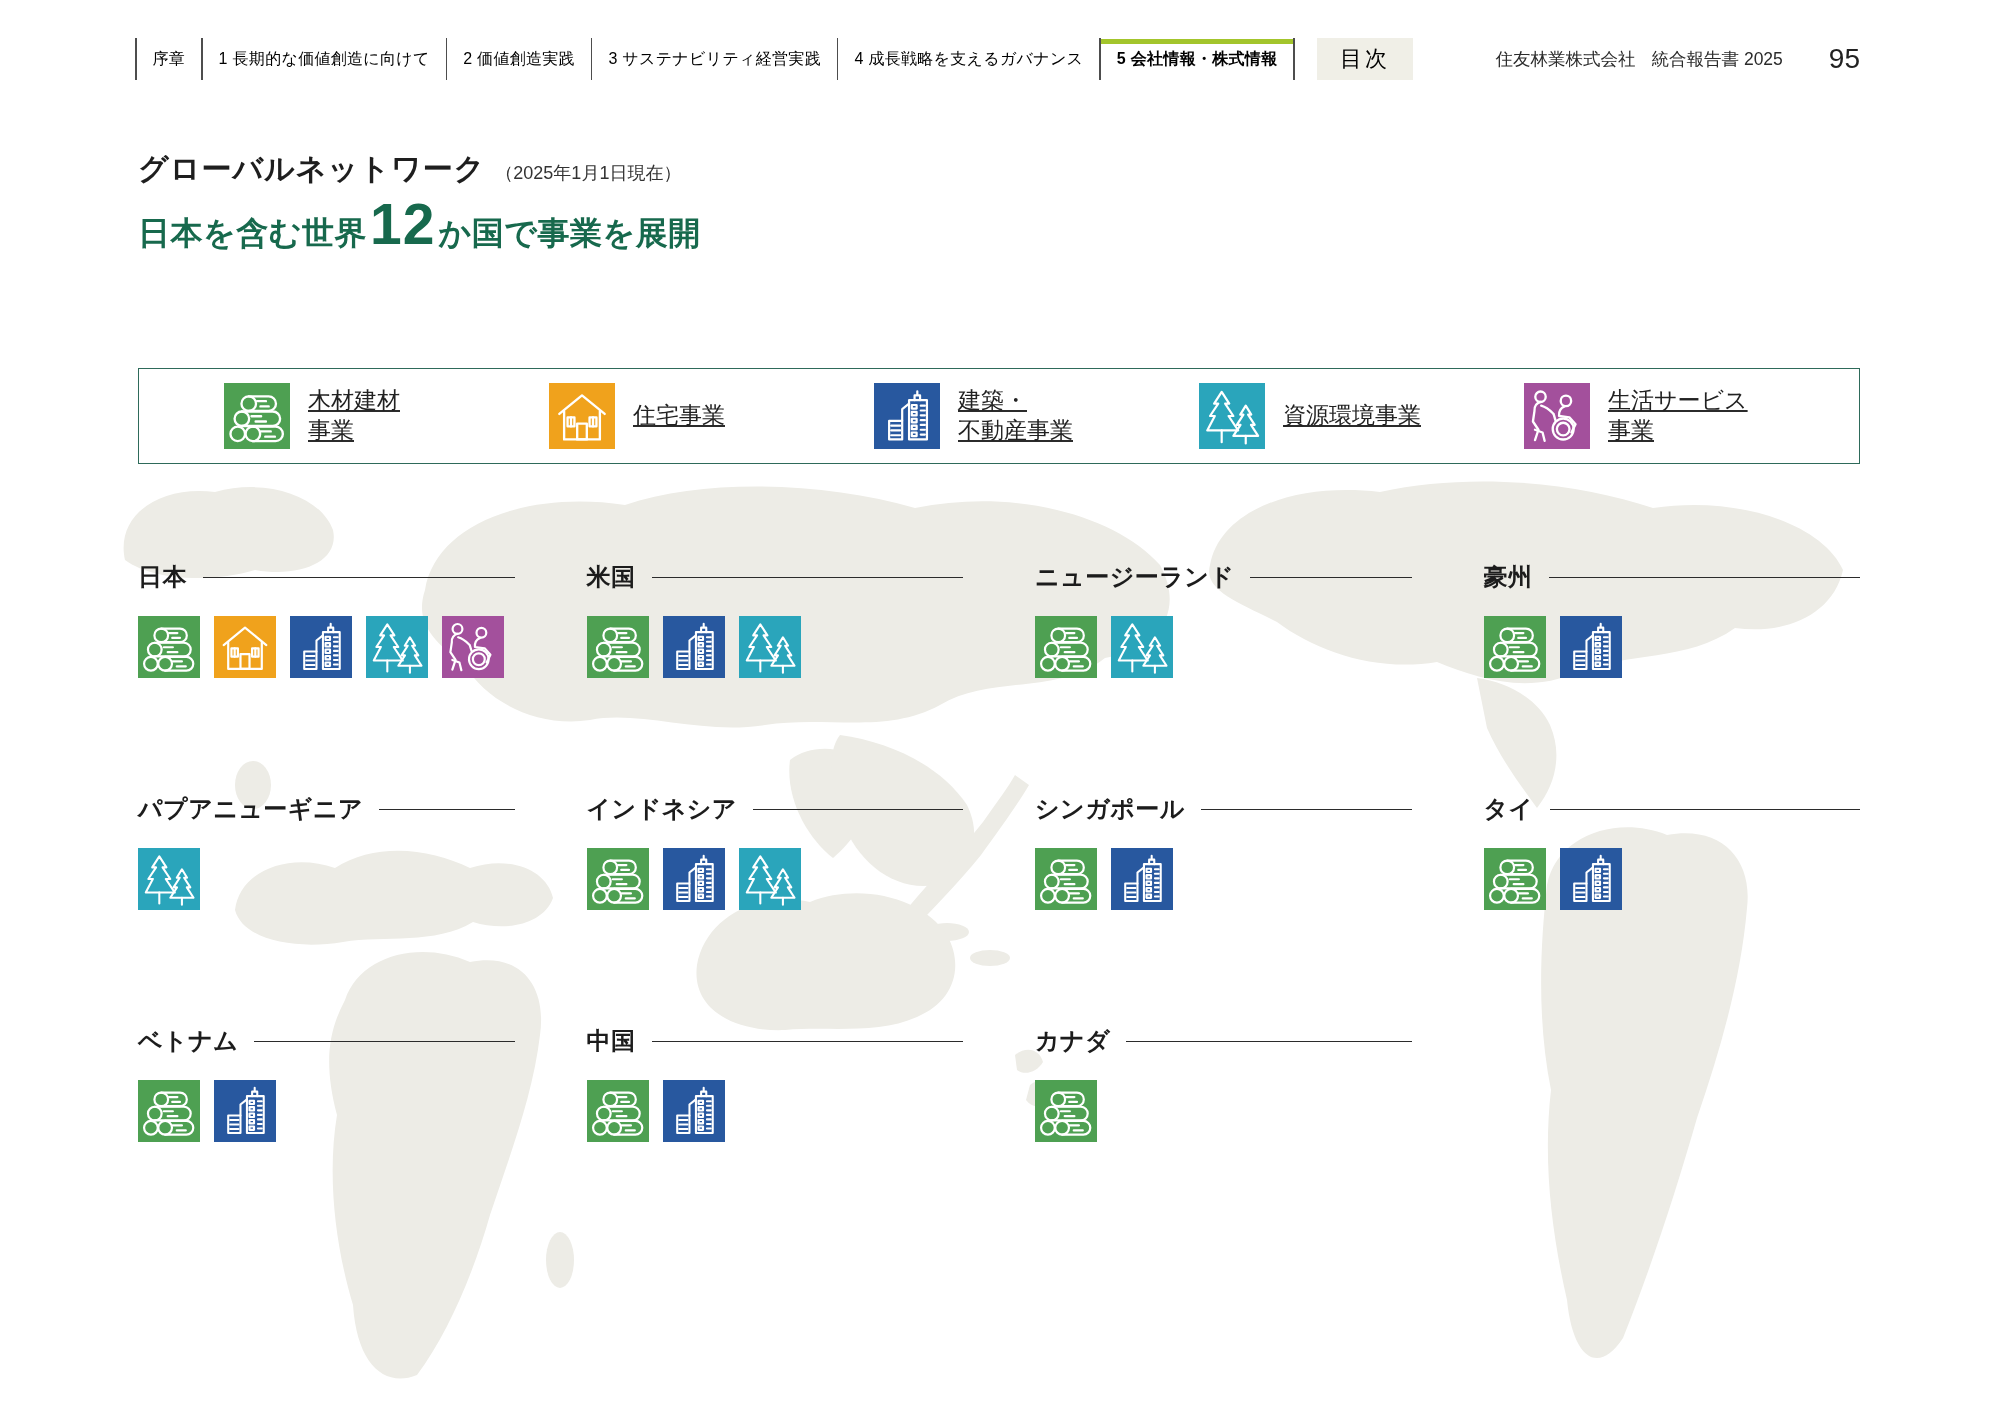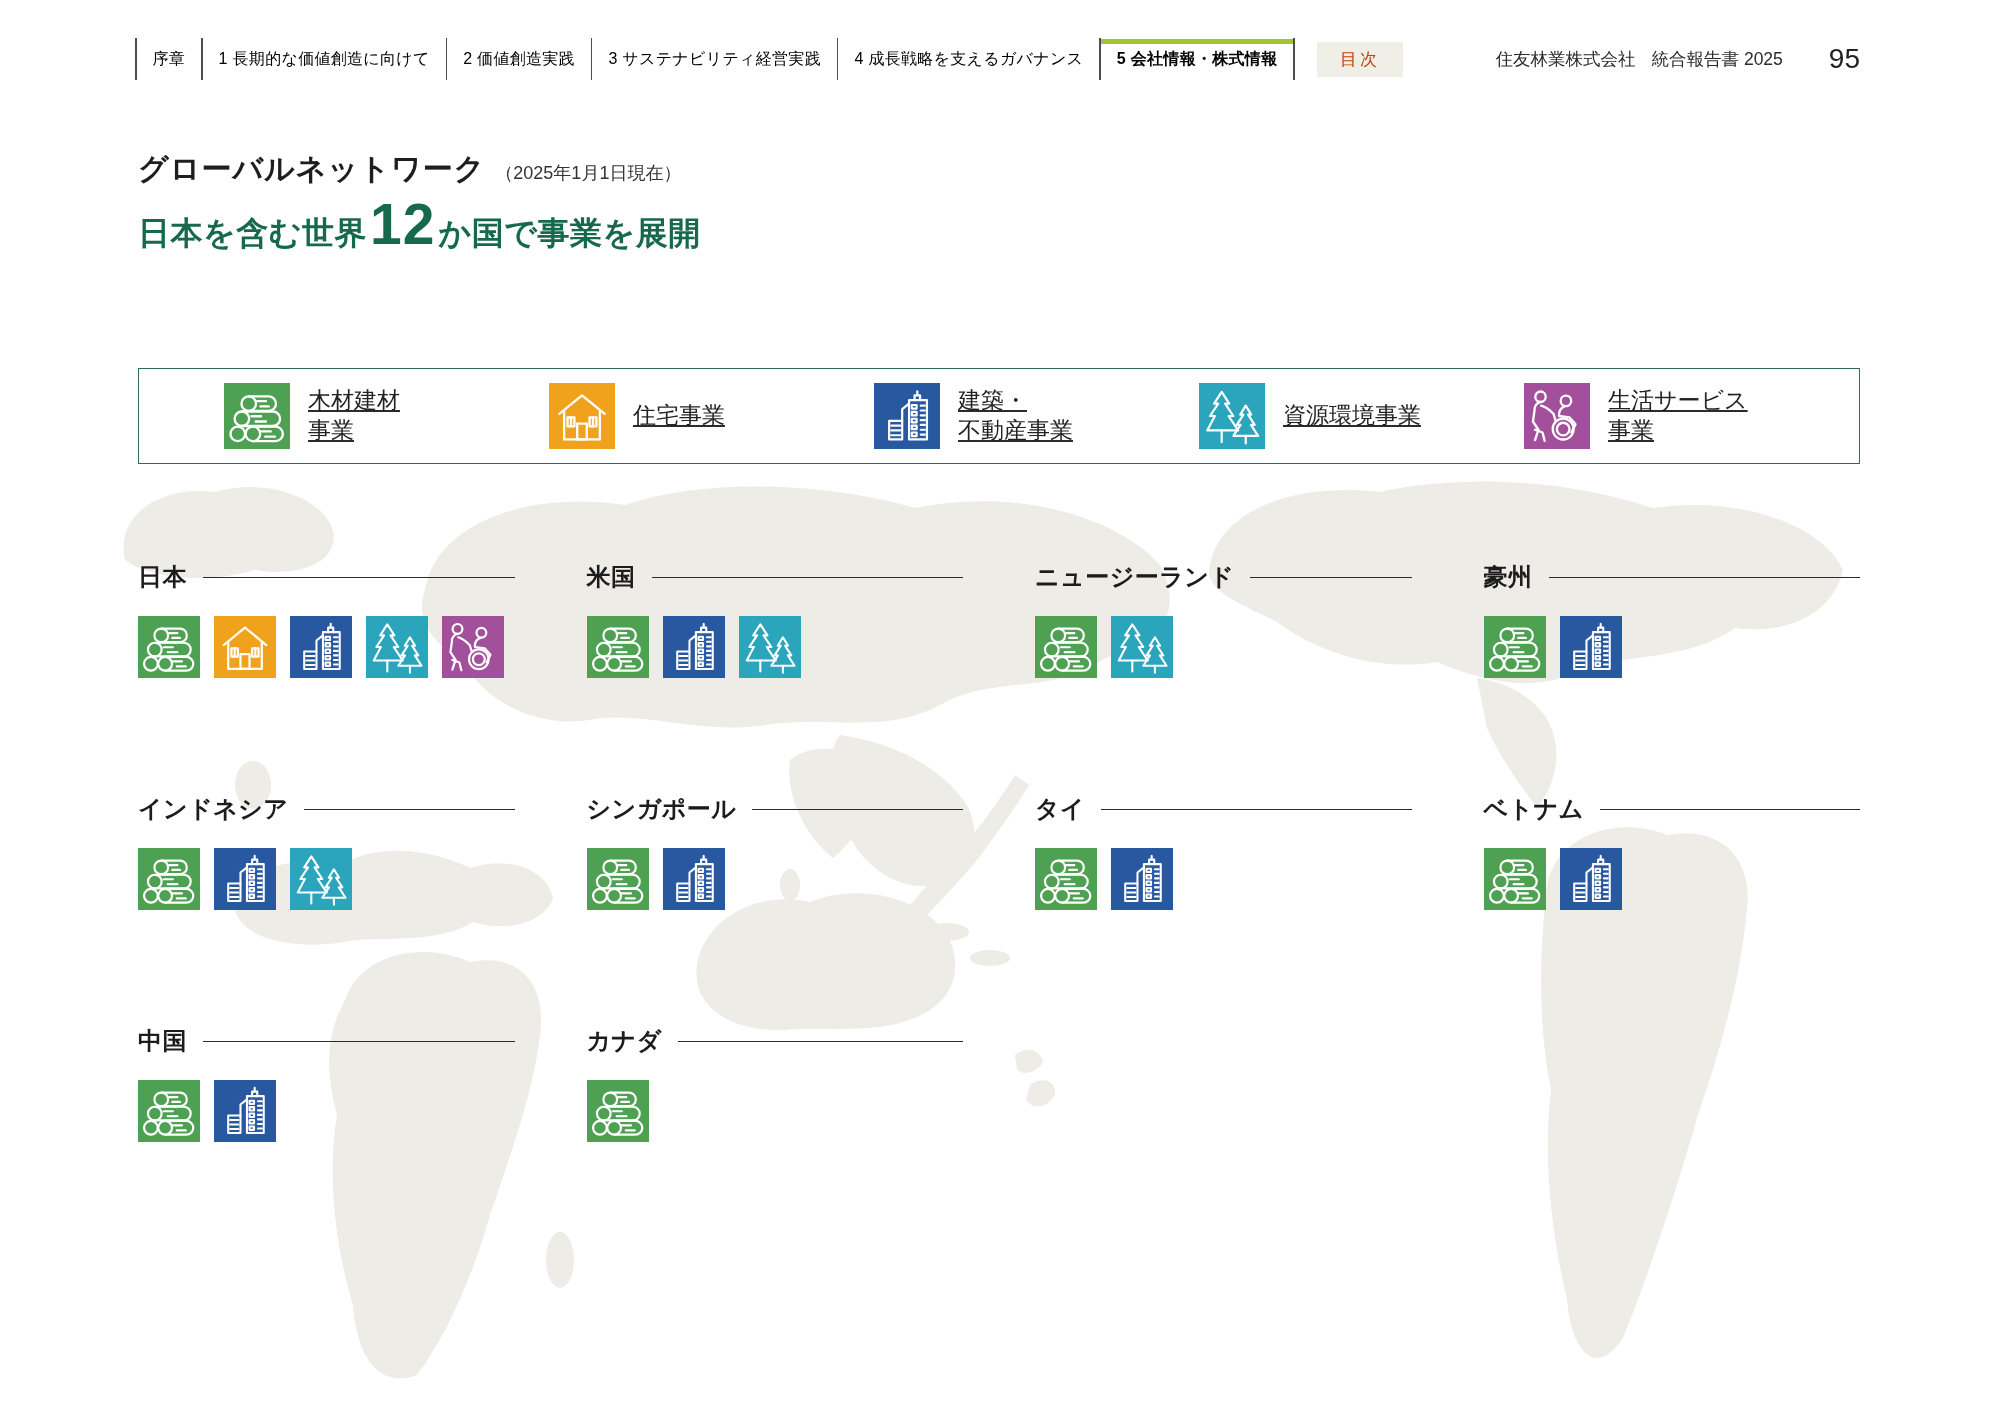--- a/index.html
+++ b/index.html
@@ -7,22 +7,22 @@
         font-family:"Liberation Sans",sans-serif;color:#2b2b2b;}
 
   
   .topnav{position:absolute;left:135px;top:38px;width:1725px;height:42px;
           display:flex;align-items:center;font-size:16px;}
   .vsep{width:1.5px;height:42px;background:#4d4d4d;flex:none;}
   .nav-item{position:relative;height:42px;display:flex;align-items:center;
             padding:0 16px;white-space:nowrap;color:#000000;cursor:pointer;letter-spacing:.3px;}
   .nav-item.active{font-weight:700;}
   .nav-item.active::before{content:"";position:absolute;left:0;top:1px;height:5px;width:100%;background:#a3c52c;}
-  .toc-button{margin-left:22px;background:#f0efe7;padding:6px 23px;font-size:17px;
-              color:#c2410c;letter-spacing:3px;white-space:nowrap;cursor:pointer;}
+  .toc-button{margin-left:22px;background:#f0efe7;padding:6px 23px;font-size:22px;
+              color:#000000;letter-spacing:3px;white-space:nowrap;cursor:pointer;}
   .nav-right{margin-left:auto;display:flex;align-items:center;white-space:nowrap;}
   .company{font-size:17.5px;}
   .report{font-size:17.5px;margin-left:16px;}
   .pagenum{font-size:28px;margin-left:46px;color:#222;}
 
   
   .title-row{position:absolute;left:138px;top:122px;display:flex;align-items:baseline;}
   .page-title{font-size:30px;font-weight:700;color:#1e1e1e;letter-spacing:1px;white-space:nowrap;margin-top:27px;}
   .as-of{font-size:18px;color:#333;margin-left:10px;white-space:nowrap;}
 
@@ -326,20 +326,33 @@
           </span>
           <span class="seg-icon" style="background: rgb(40, 88, 159);">
             <svg viewBox="0 0 48 48">
               <use href="#sym-building"></use>
             </svg>
           </span>
         </div>
       </div>
       <div class="country">
         <div class="country-head">
+          <span class="country-name">パプアニューギニア</span>
+          <span class="country-rule"></span>
+        </div>
+        <div class="country-icons">
+          <span class="seg-icon" style="background: rgb(42, 165, 187);">
+            <svg viewBox="0 0 48 48">
+              <use href="#sym-trees"></use>
+            </svg>
+          </span>
+        </div>
+      </div>
+      <div class="country">
+        <div class="country-head">
           <span class="country-name">インドネシア</span>
           <span class="country-rule"></span>
         </div>
         <div class="country-icons">
           <span class="seg-icon" style="background: rgb(78, 160, 82);">
             <svg viewBox="0 0 48 48">
               <use href="#sym-logs"></use>
             </svg>
           </span>
           <span class="seg-icon" style="background: rgb(40, 88, 159);">

